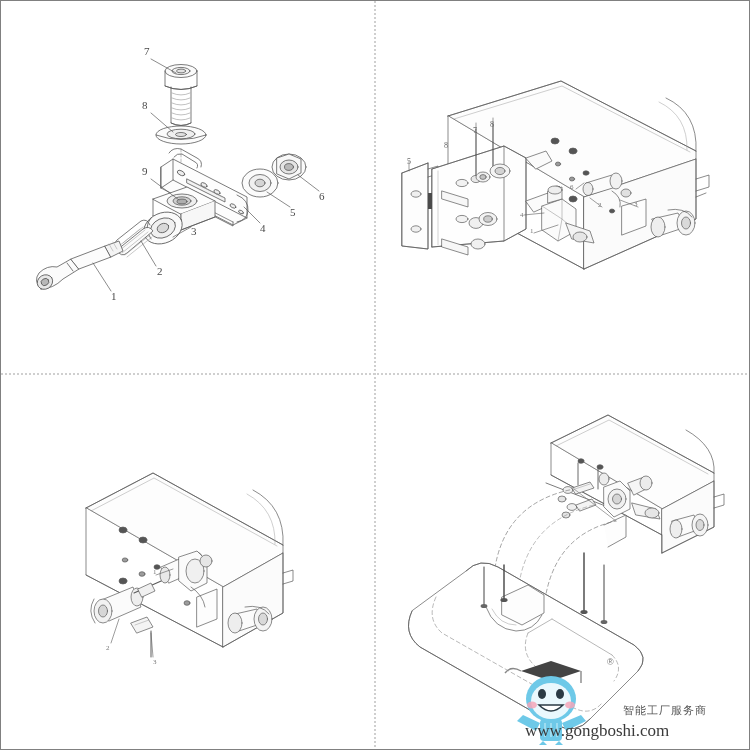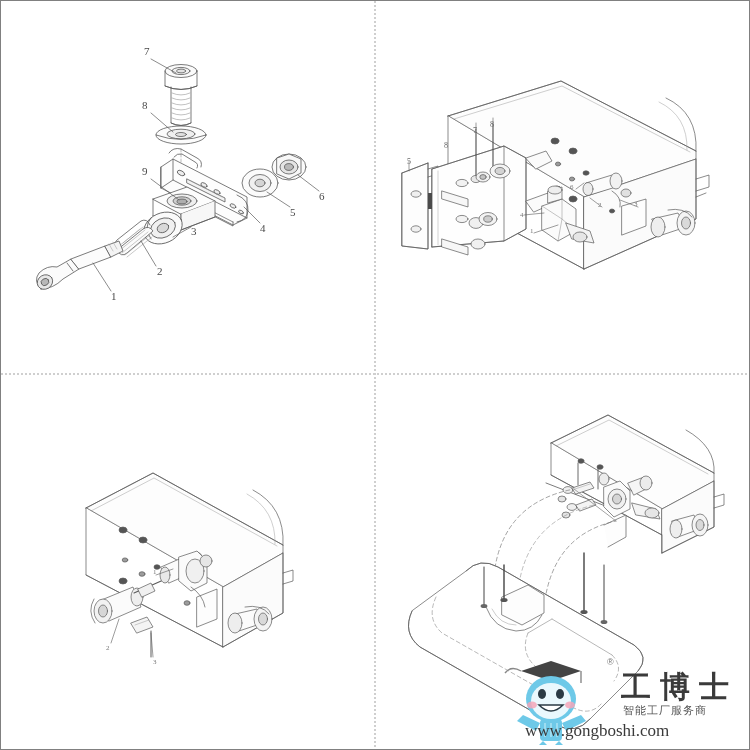--- a/index.html
+++ b/index.html
@@ -488,19 +488,18 @@
         <rect x="37" y="66" width="22" height="22" rx="4" fill="#6ec9e8"></rect>
         <path d="M42 70 L42 84 M48 70 L48 84 M54 70 L54 84" stroke="#bfe9f6" stroke-width="1.2"></path>
 
         <path d="M37 70 L20 62 L14 68 L33 78 Z" fill="#6ec9e8"></path>
         <path d="M59 70 L78 62 L83 68 L63 78 Z" fill="#6ec9e8"></path>
 
         <path d="M40 88 L36 92 L44 92 Z" fill="#6ec9e8"></path>
         <path d="M56 88 L52 92 L60 92 Z" fill="#6ec9e8"></path>
       </svg>
       <div class="wm-reg">®</div>
-      <div class="wm-cn">工博士</div>
       <div class="wm-sub">智能工厂服务商</div>
       <div class="wm-url">www.gongboshi.com</div>
     </div>
   </div>
 
 </div>
 
 </body></html>

